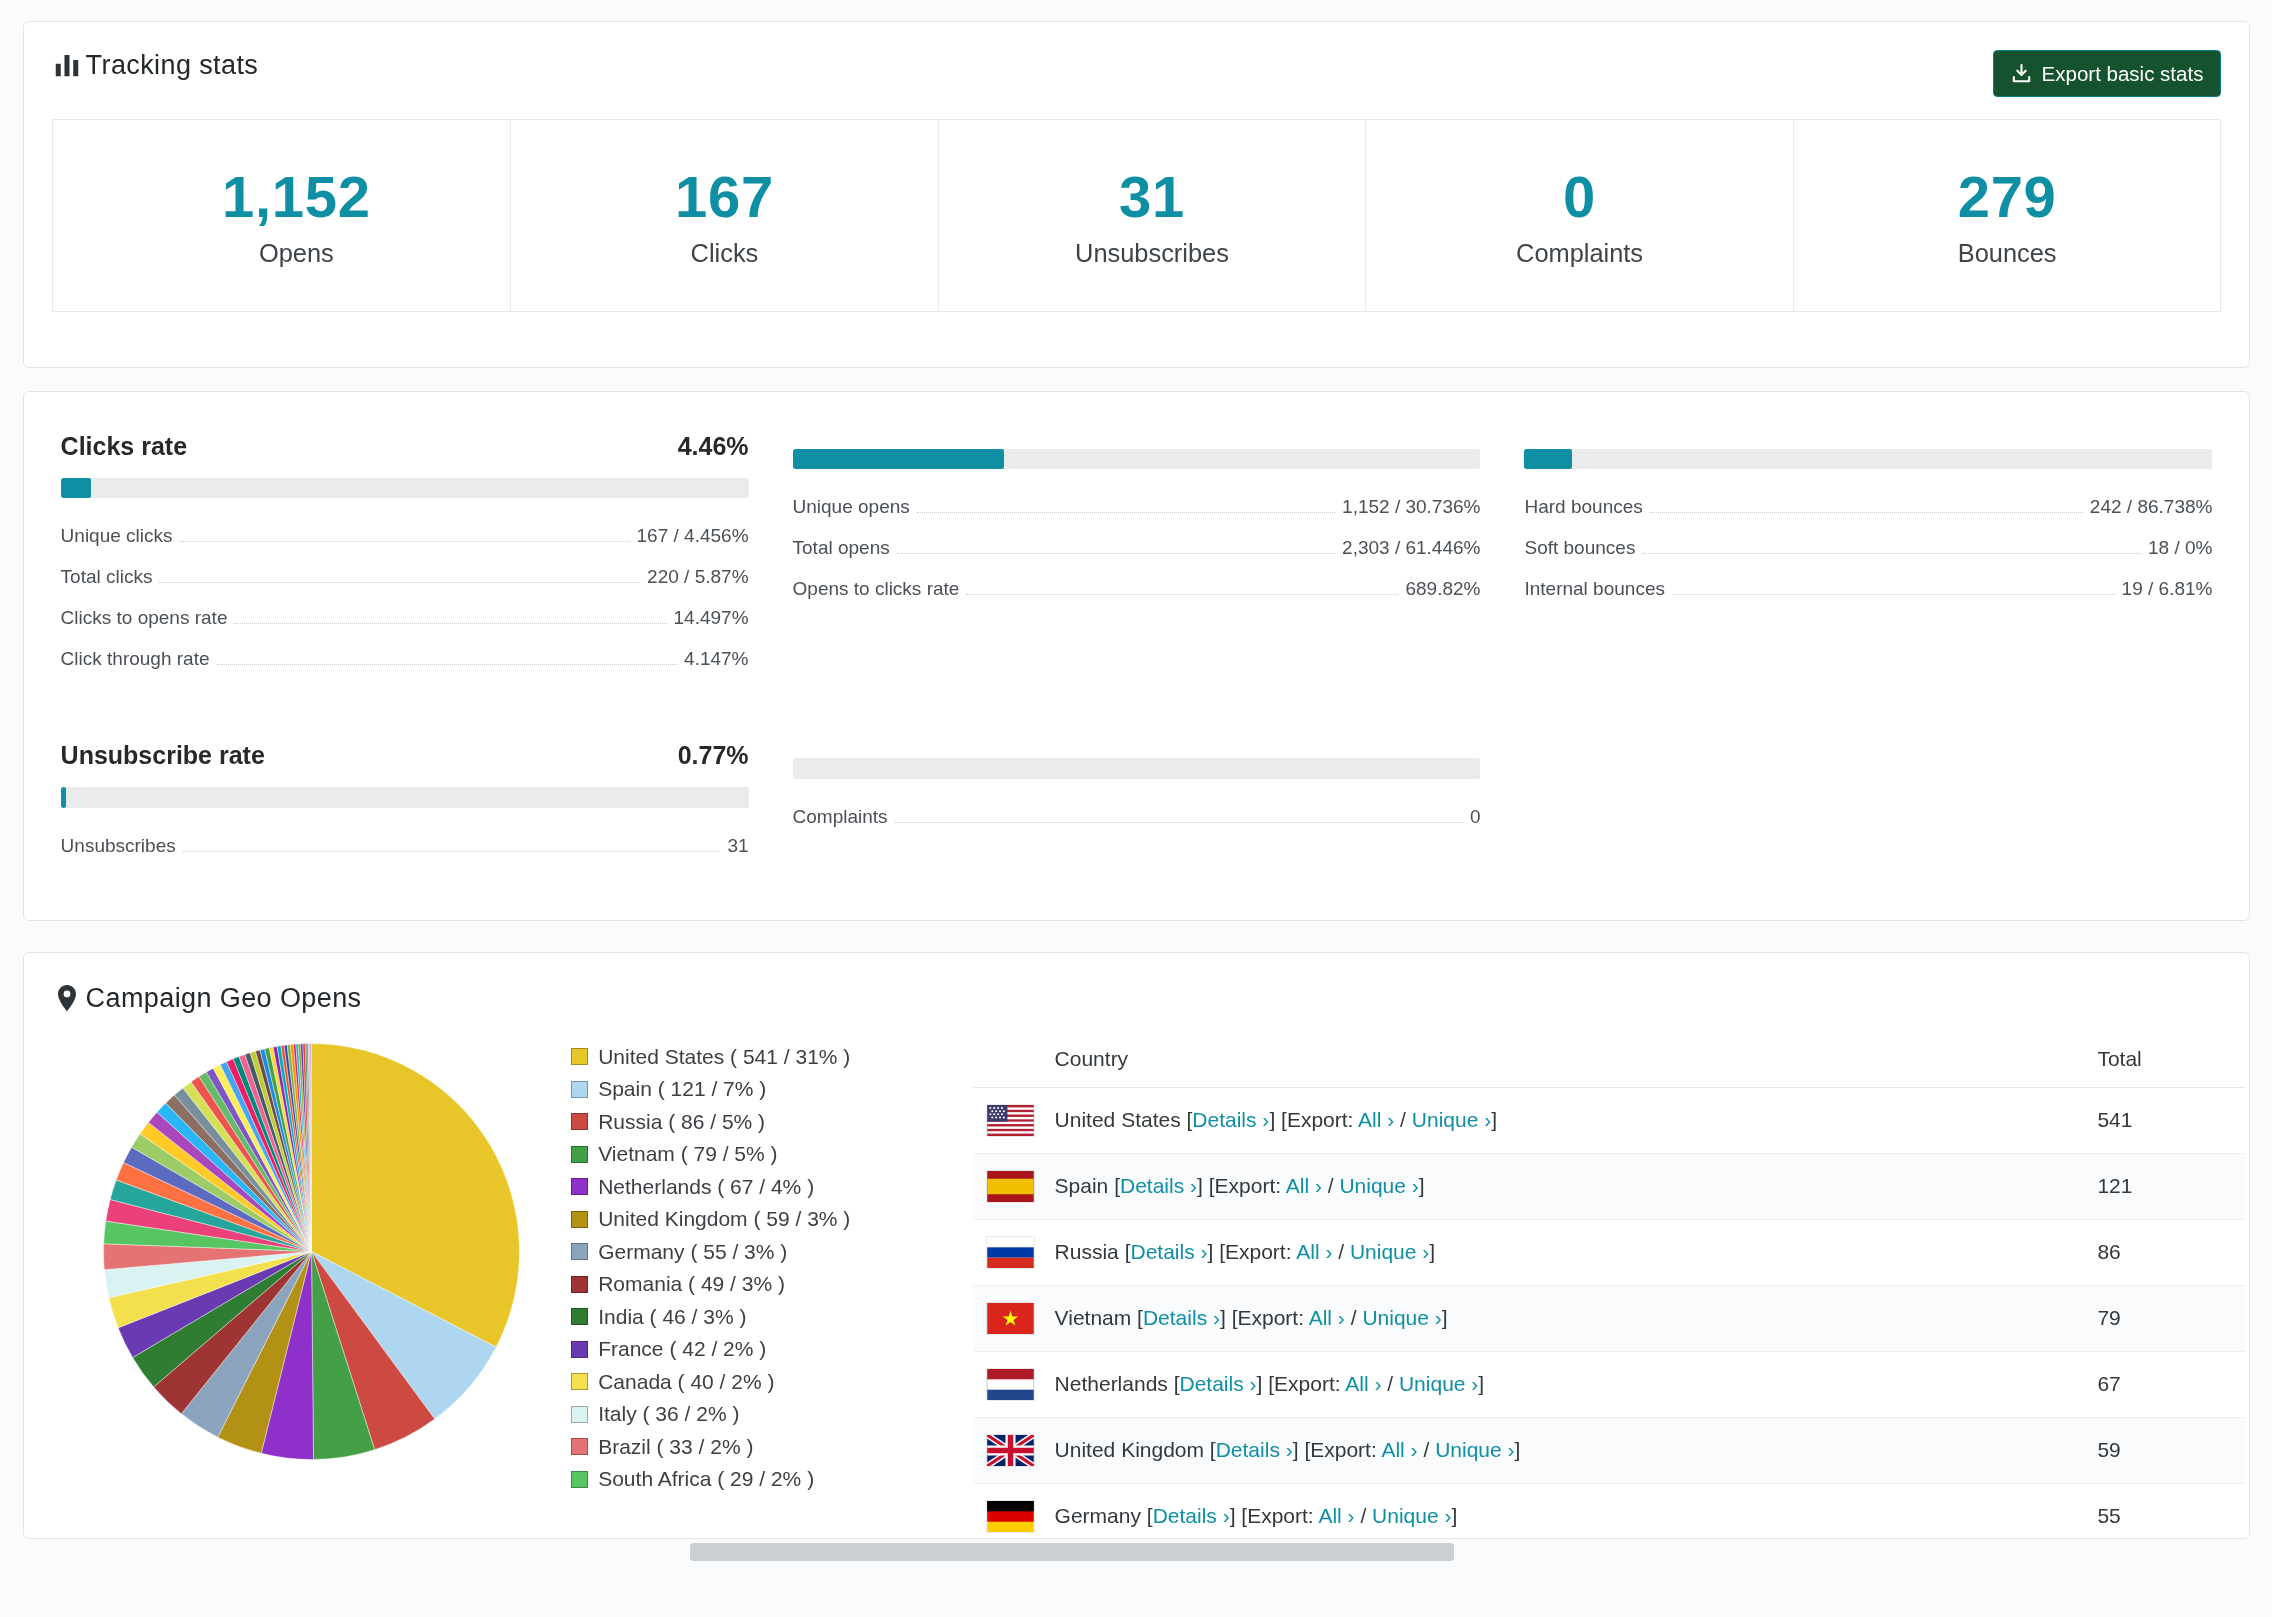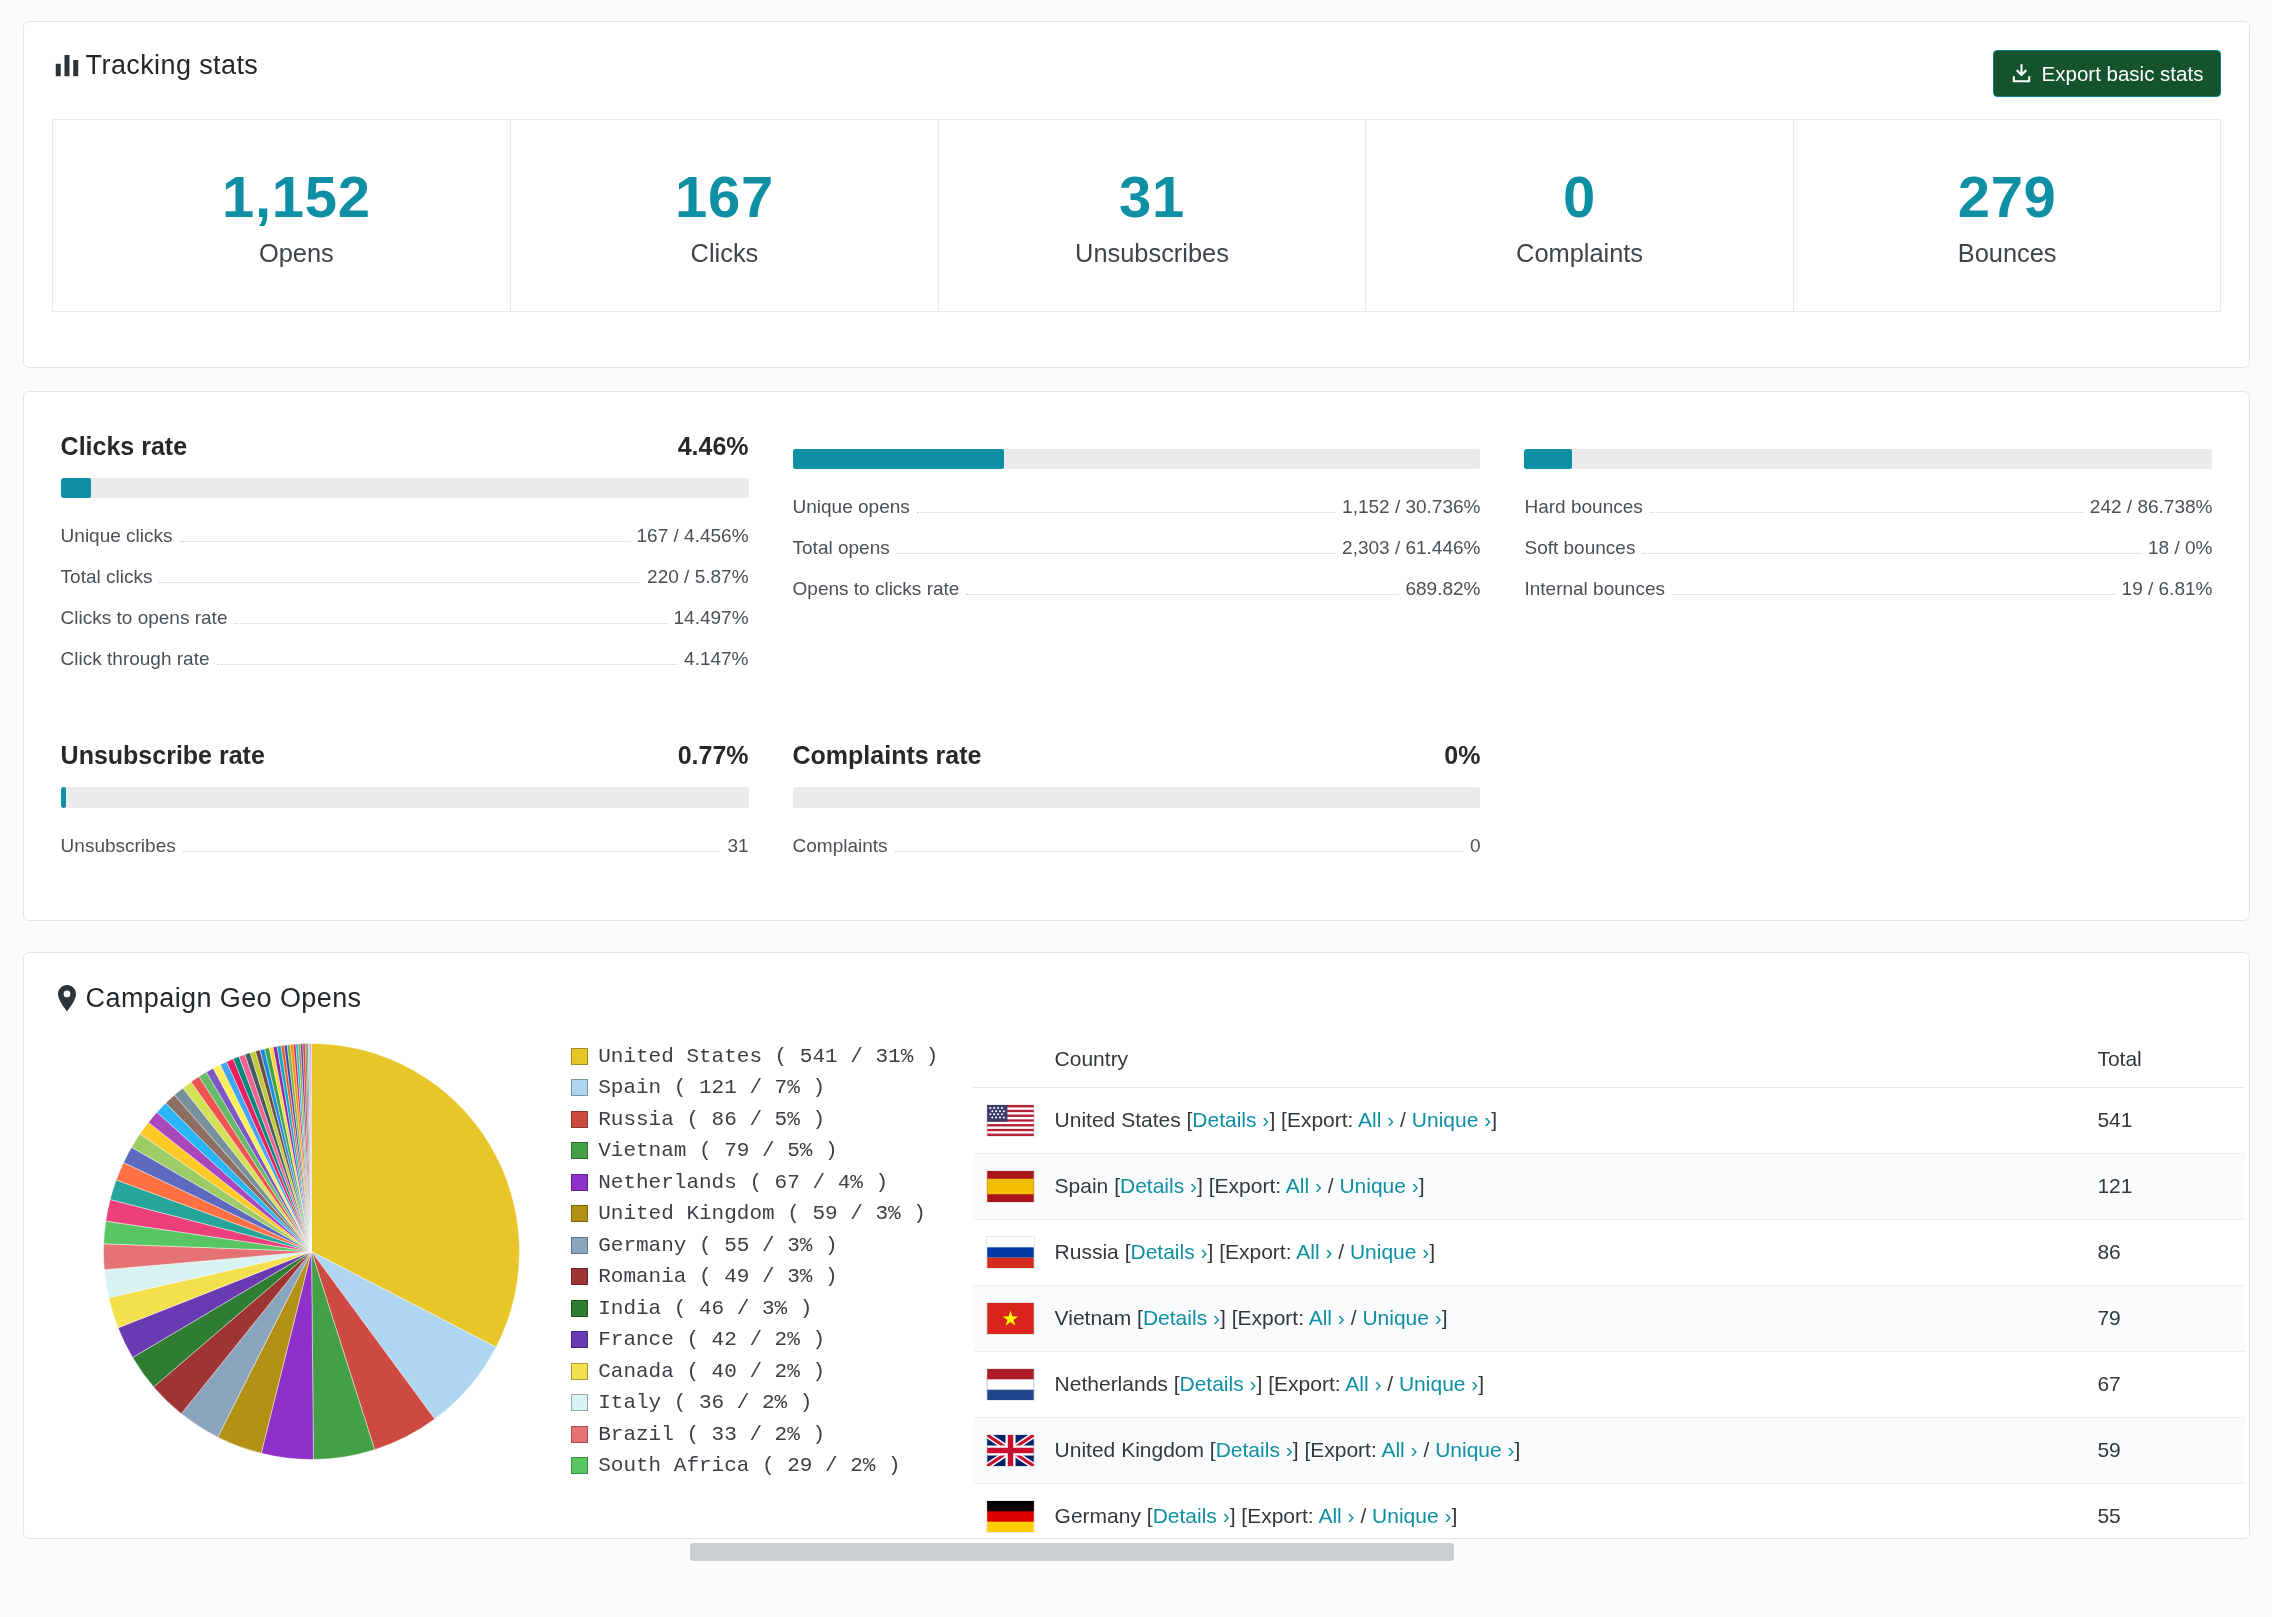--- a/index.html
+++ b/index.html
@@ -45,21 +45,21 @@
   .lrow .lbl, .lrow .val { white-space: nowrap; }
   .lrow .dots { flex: 1; margin: 0 7px; border-bottom: 1.4px dotted #c9cdd0; align-self: flex-end; position: relative; top: -5px; }
 
   
   .geo-card { height: 587px; overflow: hidden; padding: 30px 4px 0 28px; position: relative; }
   .geo-card .card-head { padding-right: 28px; }
   .geo-body { display: flex; margin-top: 18.4px; }
   .pie-wrap { width: 423px; height: 423px; margin-left: 48px; margin-top: 8.5px; flex: none; }
   .pie-wrap svg { width: 100%; height: 100%; display: block; }
   .legend { list-style: none; margin: 12.7px 0 0 48px; padding: 0; flex: none; width: 395px; }
-  .legend li { display: flex; align-items: center; gap: 10.6px; font-size: 21px; color: #3c4044; margin-bottom: 8.5px; font-family: Liberation Mono, monospace; }
+  .legend li { display: flex; align-items: center; gap: 10.6px; font-size: 21px; color: #3c4044; margin-bottom: 8.5px; }
   .swatch { width: 17px; height: 17px; border: 0.7px solid rgba(0,0,0,.3); flex: none; }
   .geo-table { flex: 1; font-size: 21px; color: #33383c; margin-left: 7px; }
   .geo-header-row { display: flex; align-items: center; height: 56px; border-bottom: 0.7px solid #e4e6e8; }
   .h-country { flex: 1; padding-left: 82px; }
   .h-total { width: 148px; }
   .geo-row { display: flex; align-items: center; height: 66px; padding-left: 14px; border-bottom: 0.7px solid #eceeef; }
   .geo-row:nth-child(even) { background: #fafbfc; }
   .flag { width: 47px; height: 31px; margin-right: 21px; flex: none; box-shadow: 0 0 0 0.7px rgba(0,0,0,.12); }
   .flag svg { width: 100%; height: 100%; display: block; }
   .country-cell { flex: 1; }
@@ -204,24 +204,20 @@
           </div>
         <div class="rate-rows">
             <div class="lrow">
               <span class="lbl">Unsubscribes</span>
               <span class="dots"></span>
               <span class="val">31</span>
             </div>
           </div>
       </div>
       <div class="rate-card">
-        <div class="rate-head">
-          <span class="rate-title">Complaints rate</span>
-          <span class="rate-value">0%</span>
-        </div>
         <div class="bar">
             <div class="fill" style="width: 0px;"></div>
           </div>
         <div class="rate-rows">
             <div class="lrow">
               <span class="lbl">Complaints</span>
               <span class="dots"></span>
               <span class="val">0</span>
             </div>
           </div>

